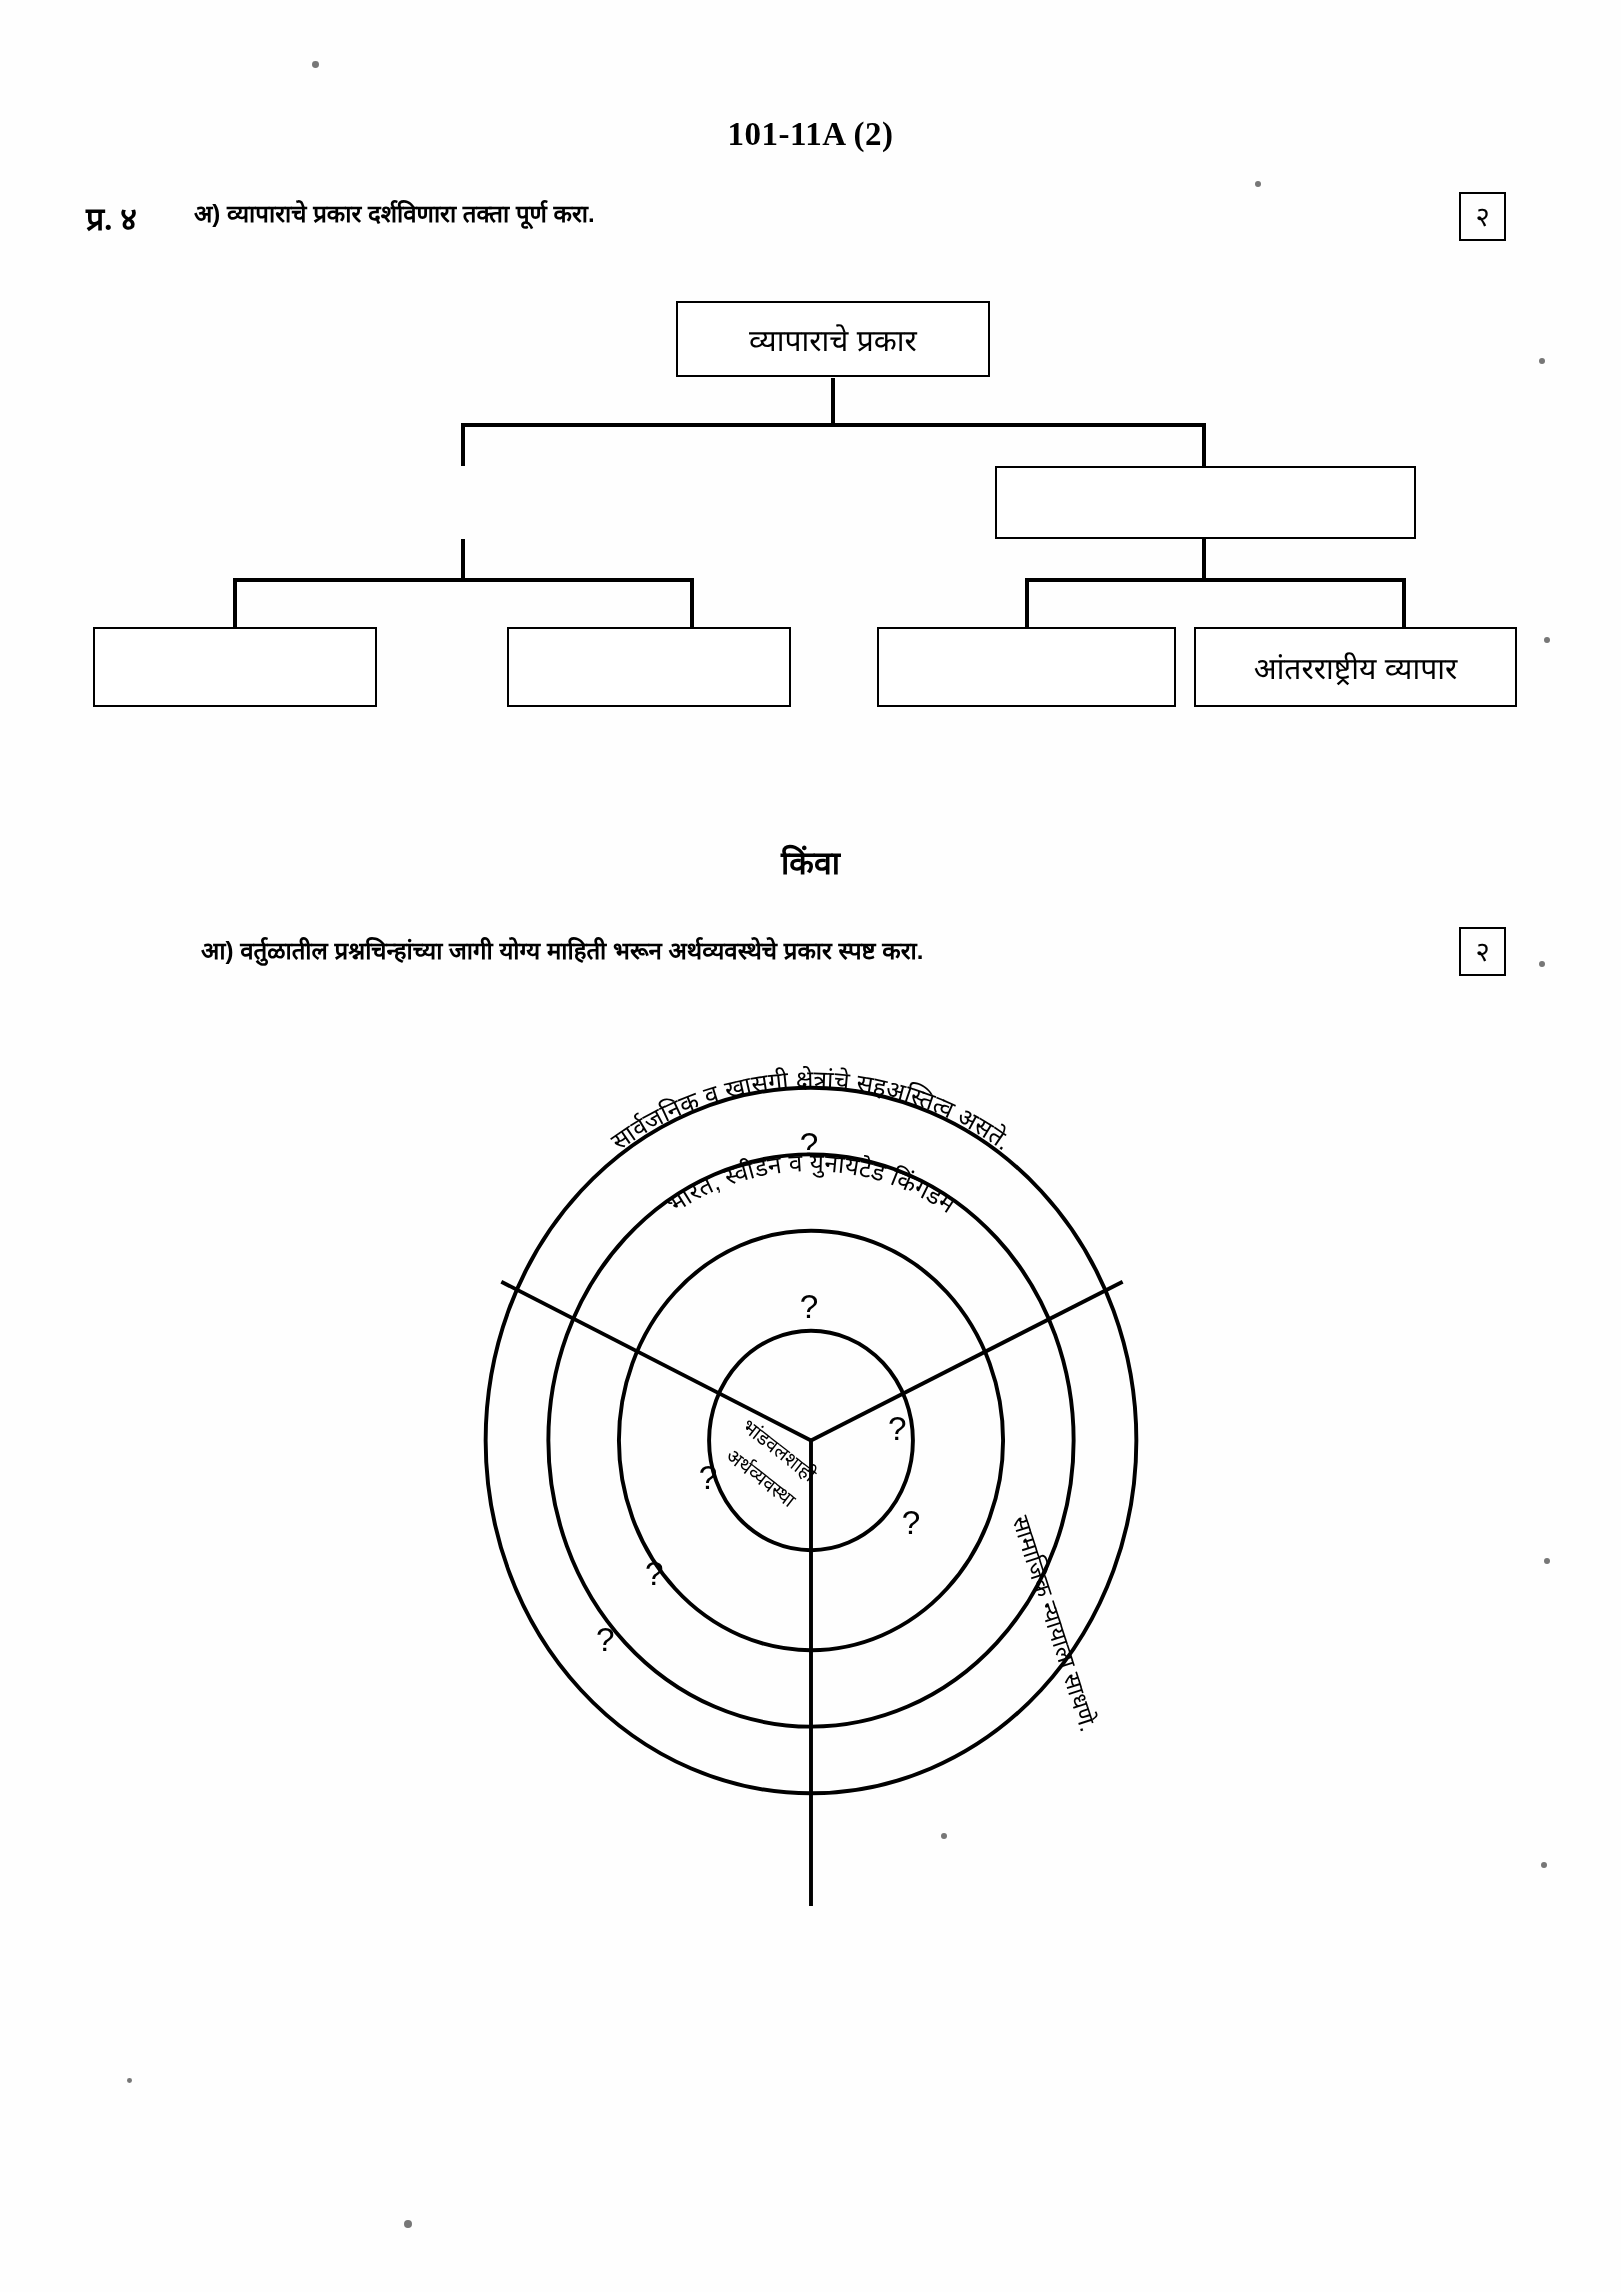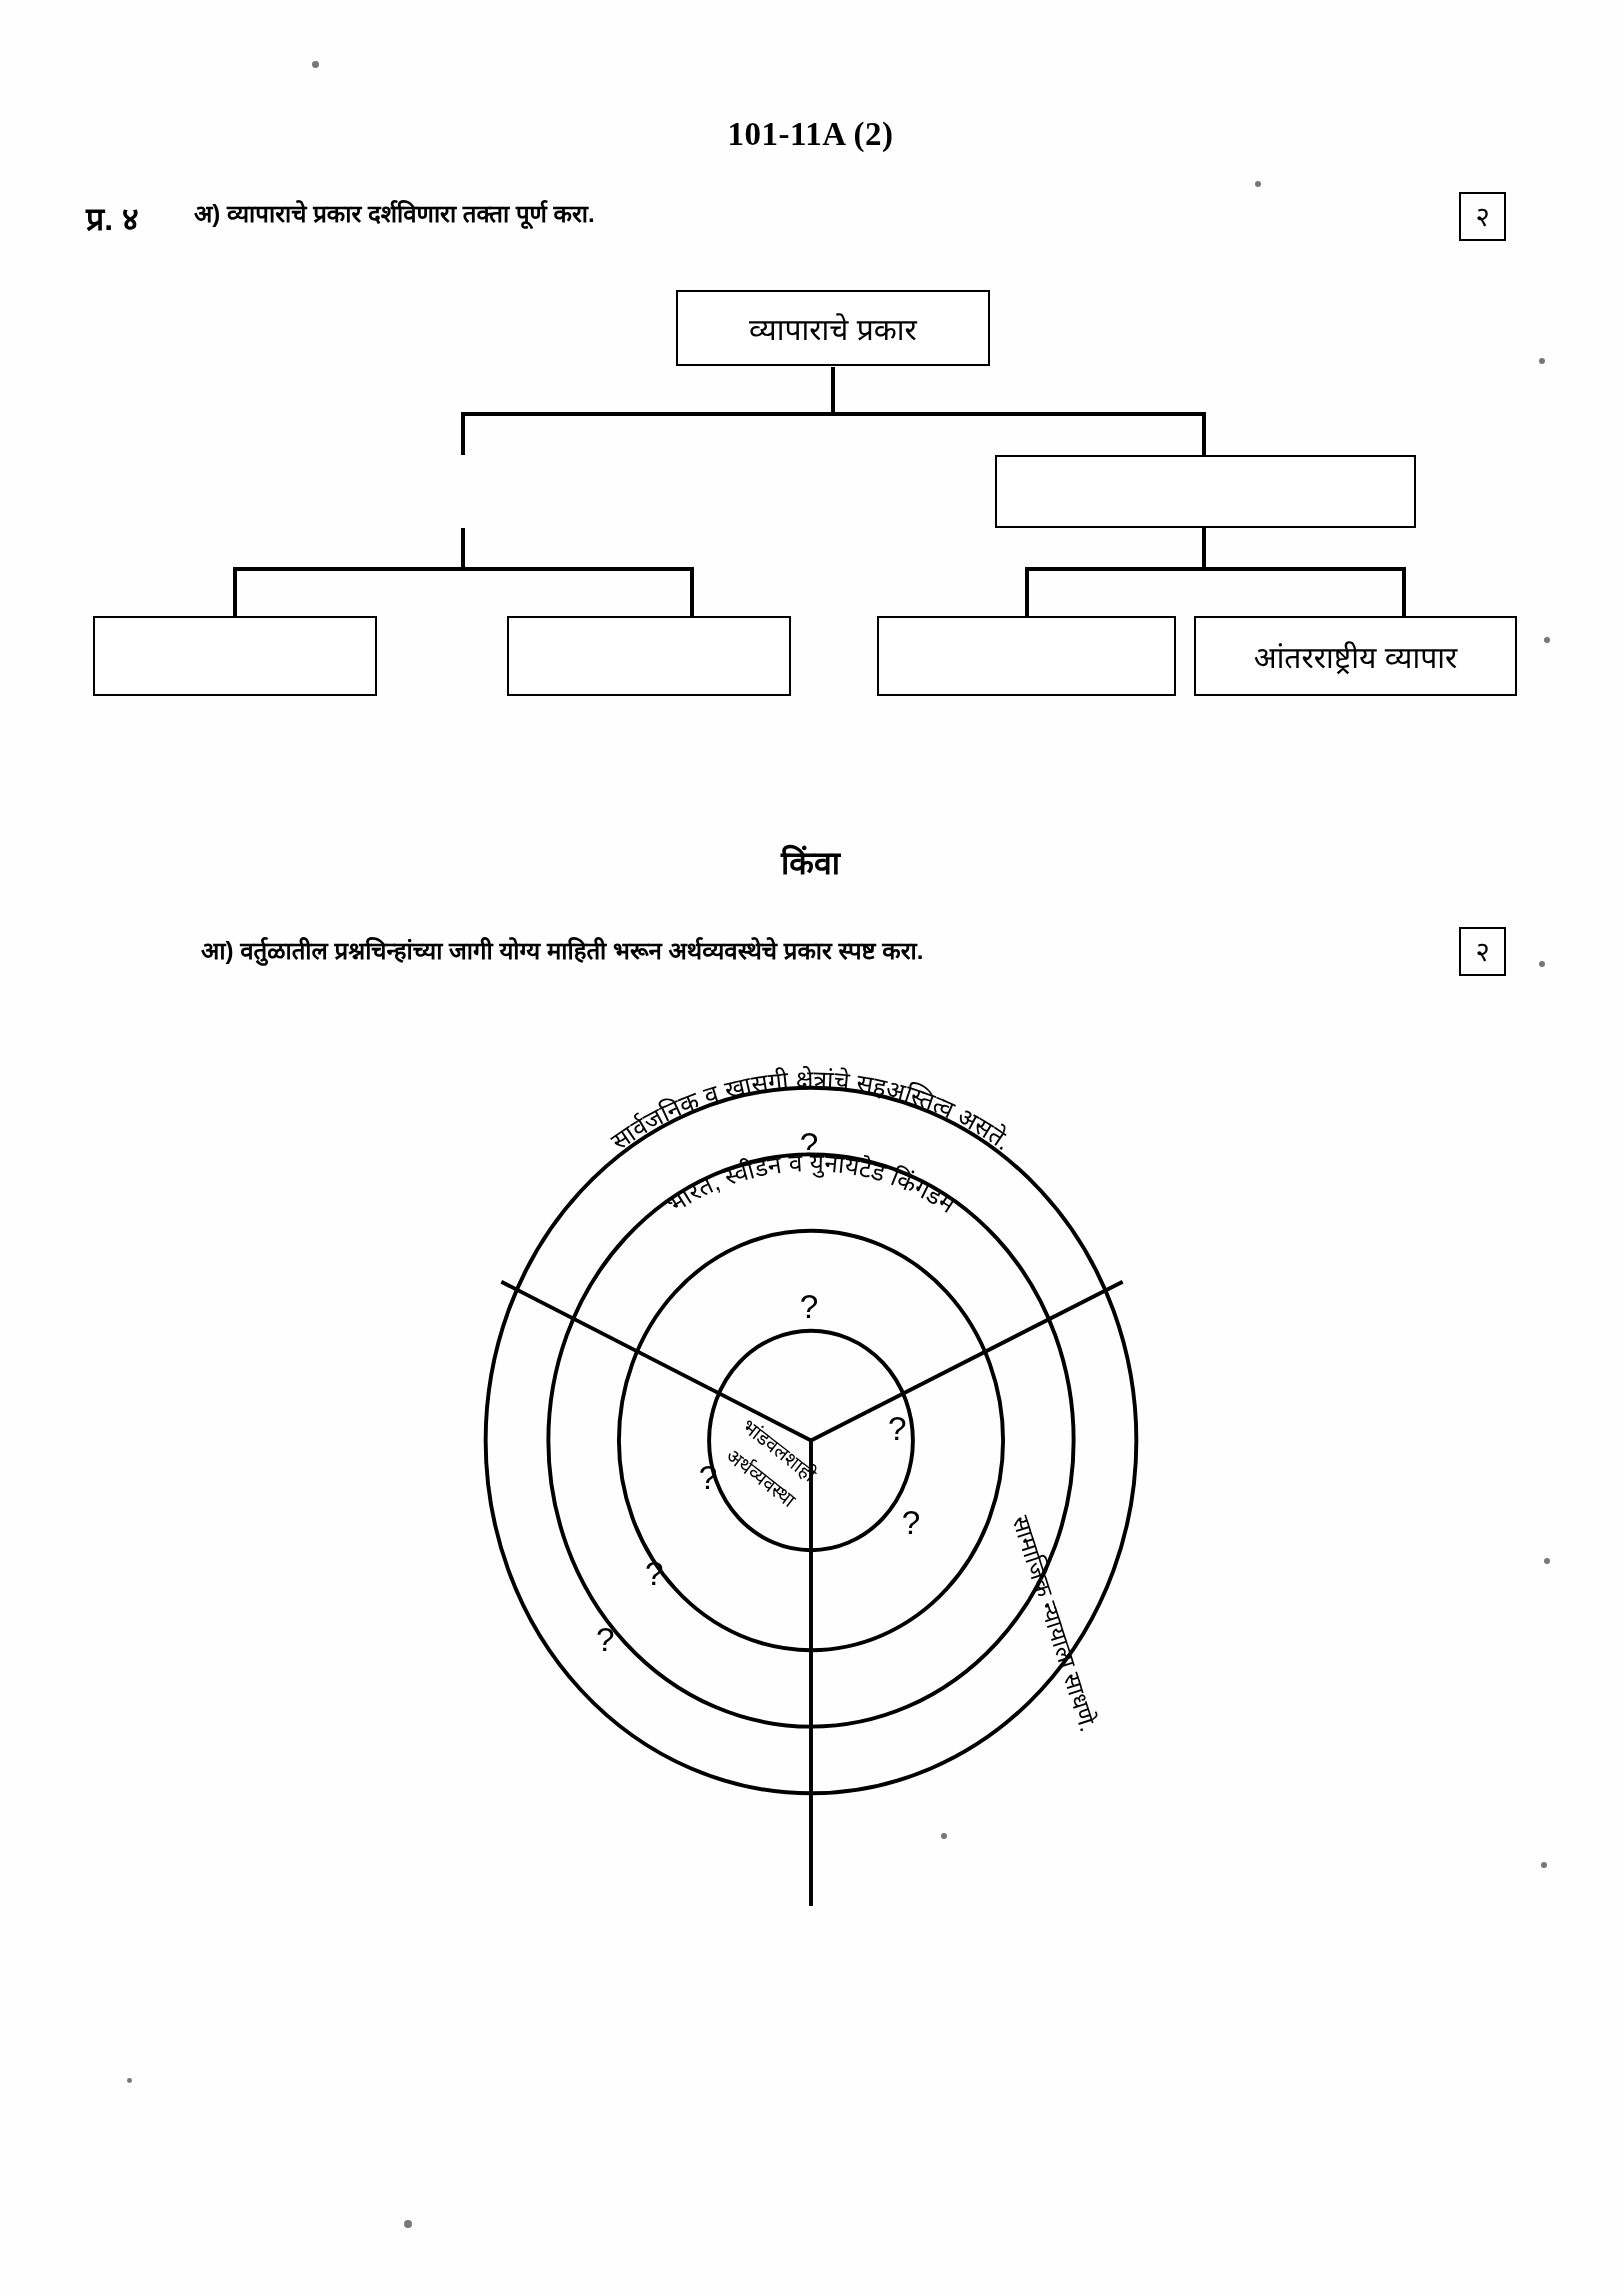--- a/index.html
+++ b/index.html
@@ -42,21 +42,21 @@
     align-items: flex-start;
   }
   #q4-row { top: 196px; left: 86px; width: 1470px; }
   #q4b-row { top: 933px; left: 201px; width: 1358px; }
 
   .q-number {
     font-size: 32px;
     font-weight: 600;
     width: 108px;
     flex: none;
-    font-family: Liberation Sans, sans-serif;
+    font-family: Liberation Serif, serif;
   }
   .q-part {
     font-size: 24px;
     font-weight: 600;
     font-family: "Liberation Sans", sans-serif;
     white-space: nowrap;
   }
 
   .marks-box {
     flex: none;
@@ -81,21 +81,21 @@
     width: 1621px;
     text-align: center;
     font-size: 32px;
     font-weight: 600;
     font-family: "Liberation Sans", sans-serif;
   }
 
   
   #flowchart {
     position: absolute;
-    top: 263px;
+    top: 274px;
     left: 0;
     width: 1473px;
     height: 510px;
   }
   .fbox {
     position: absolute;
     border: 2.9px solid #000;
     background: #fff;
     display: flex;
     align-items: center;

